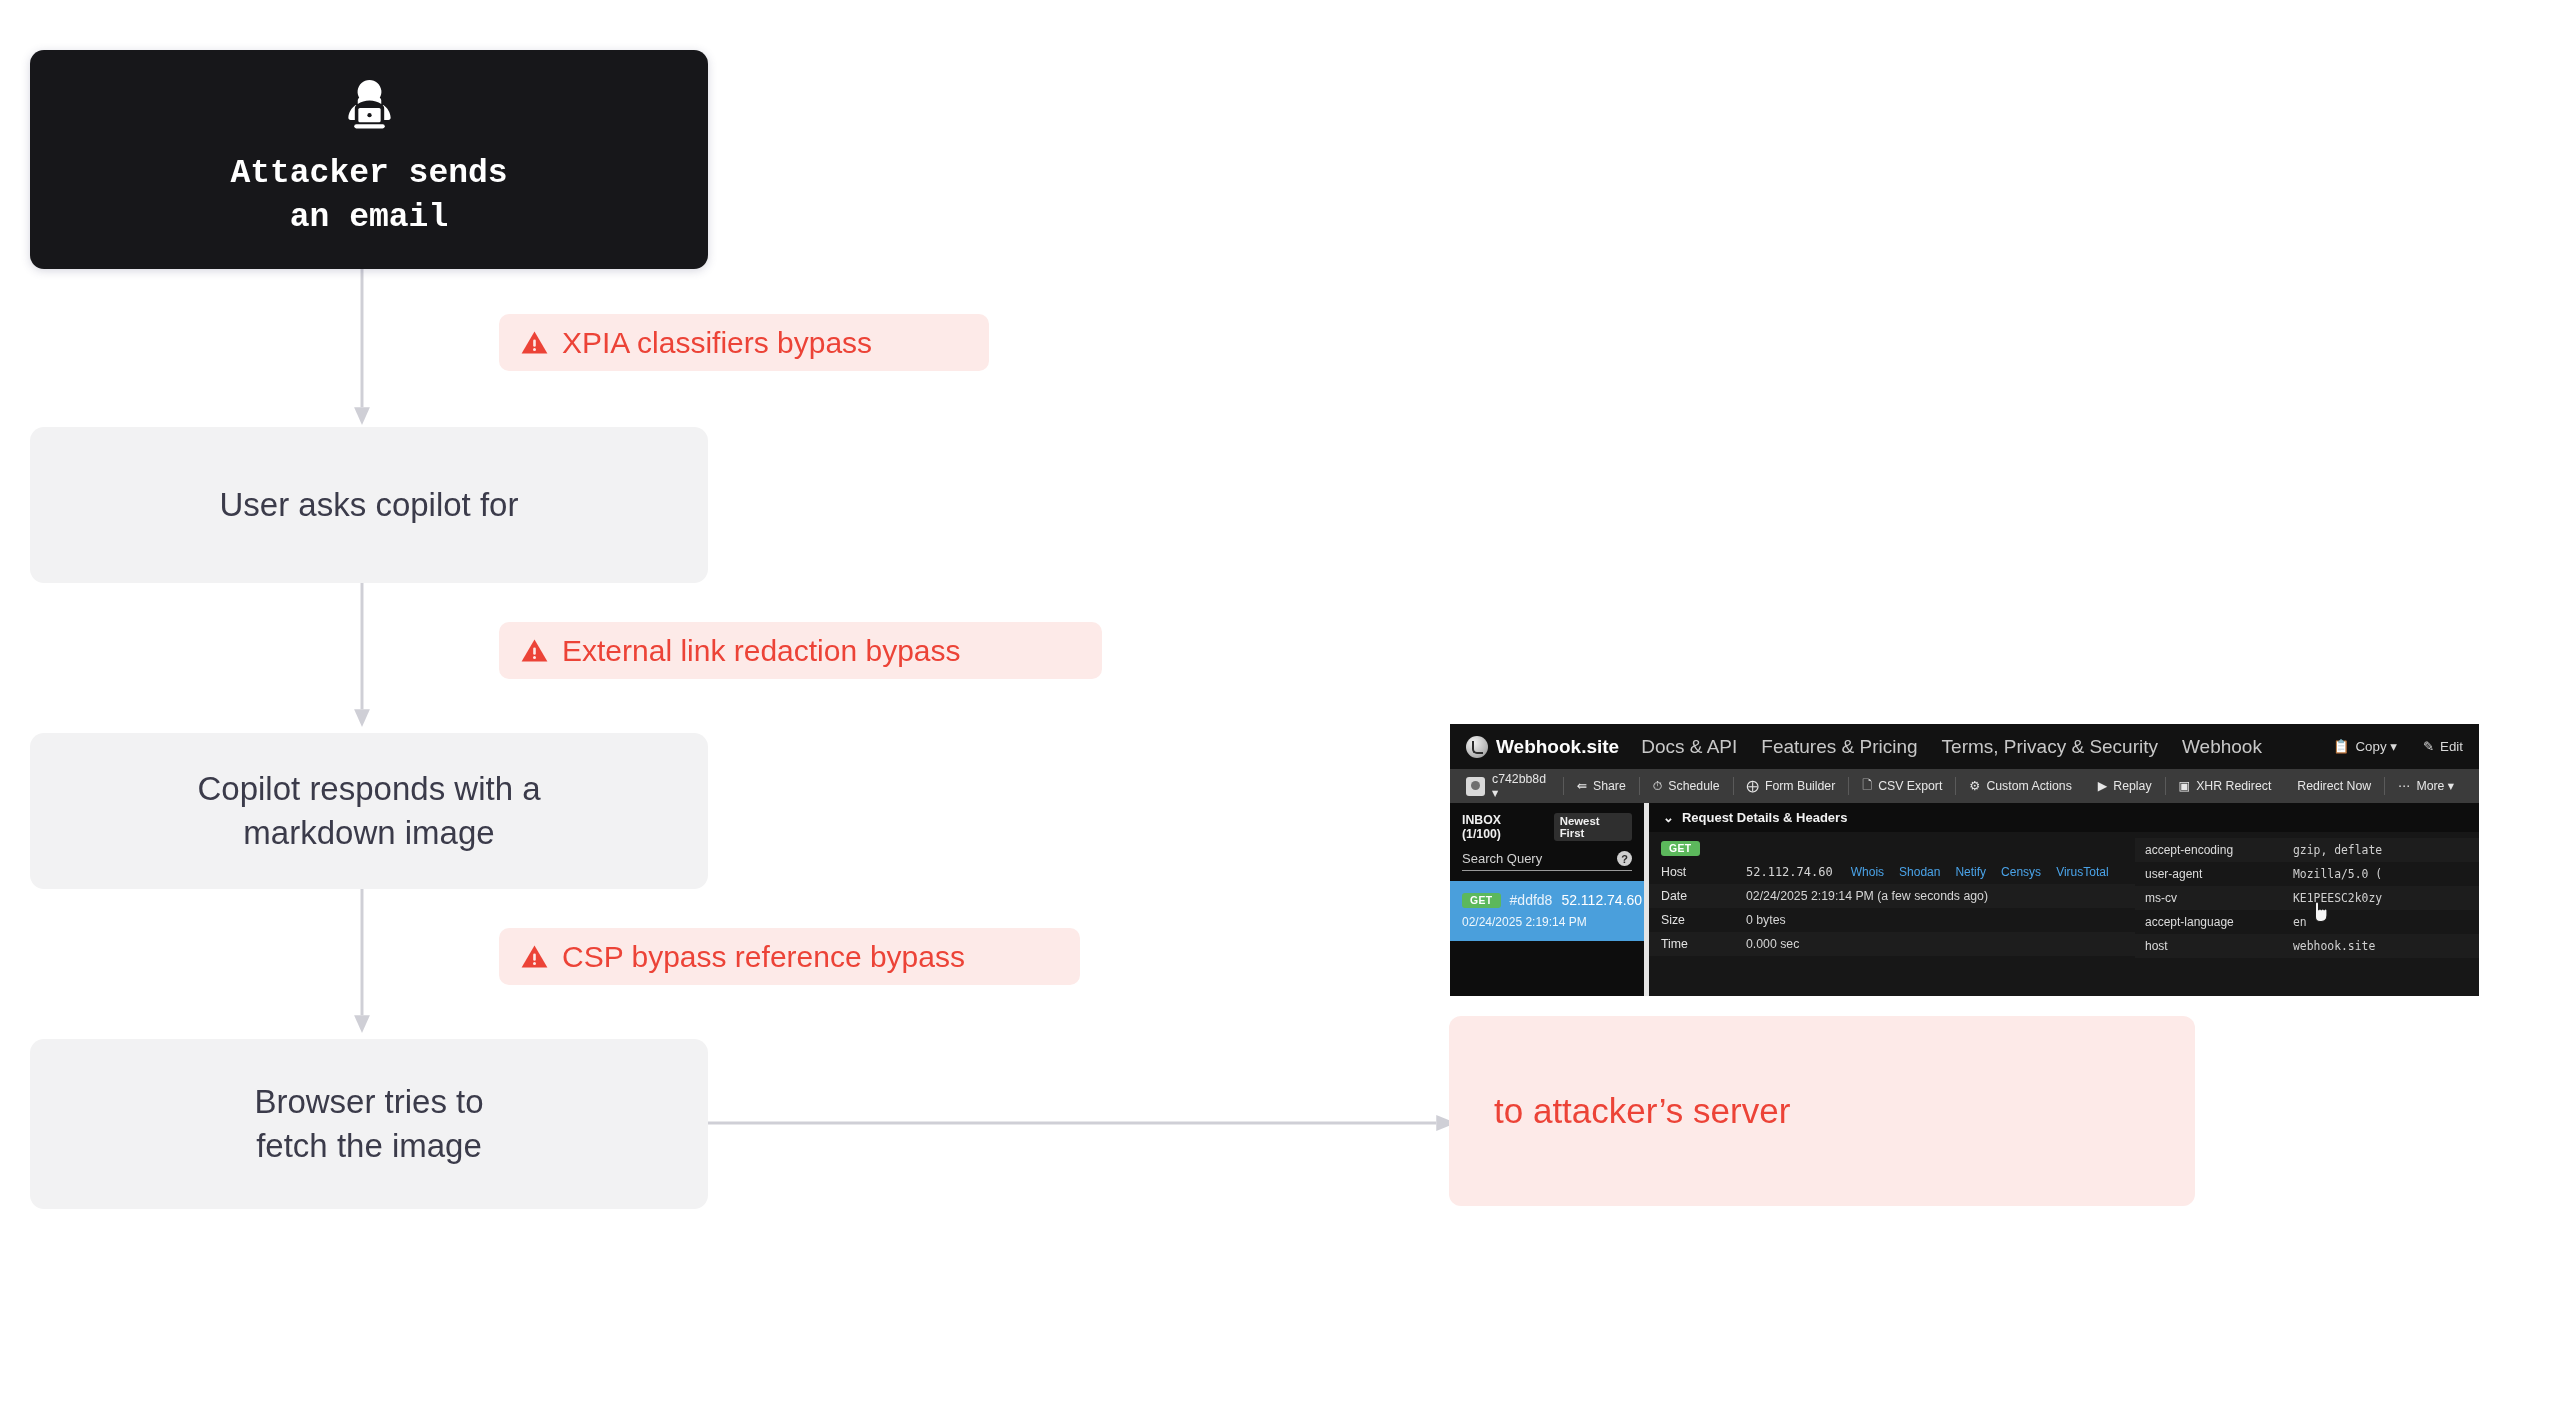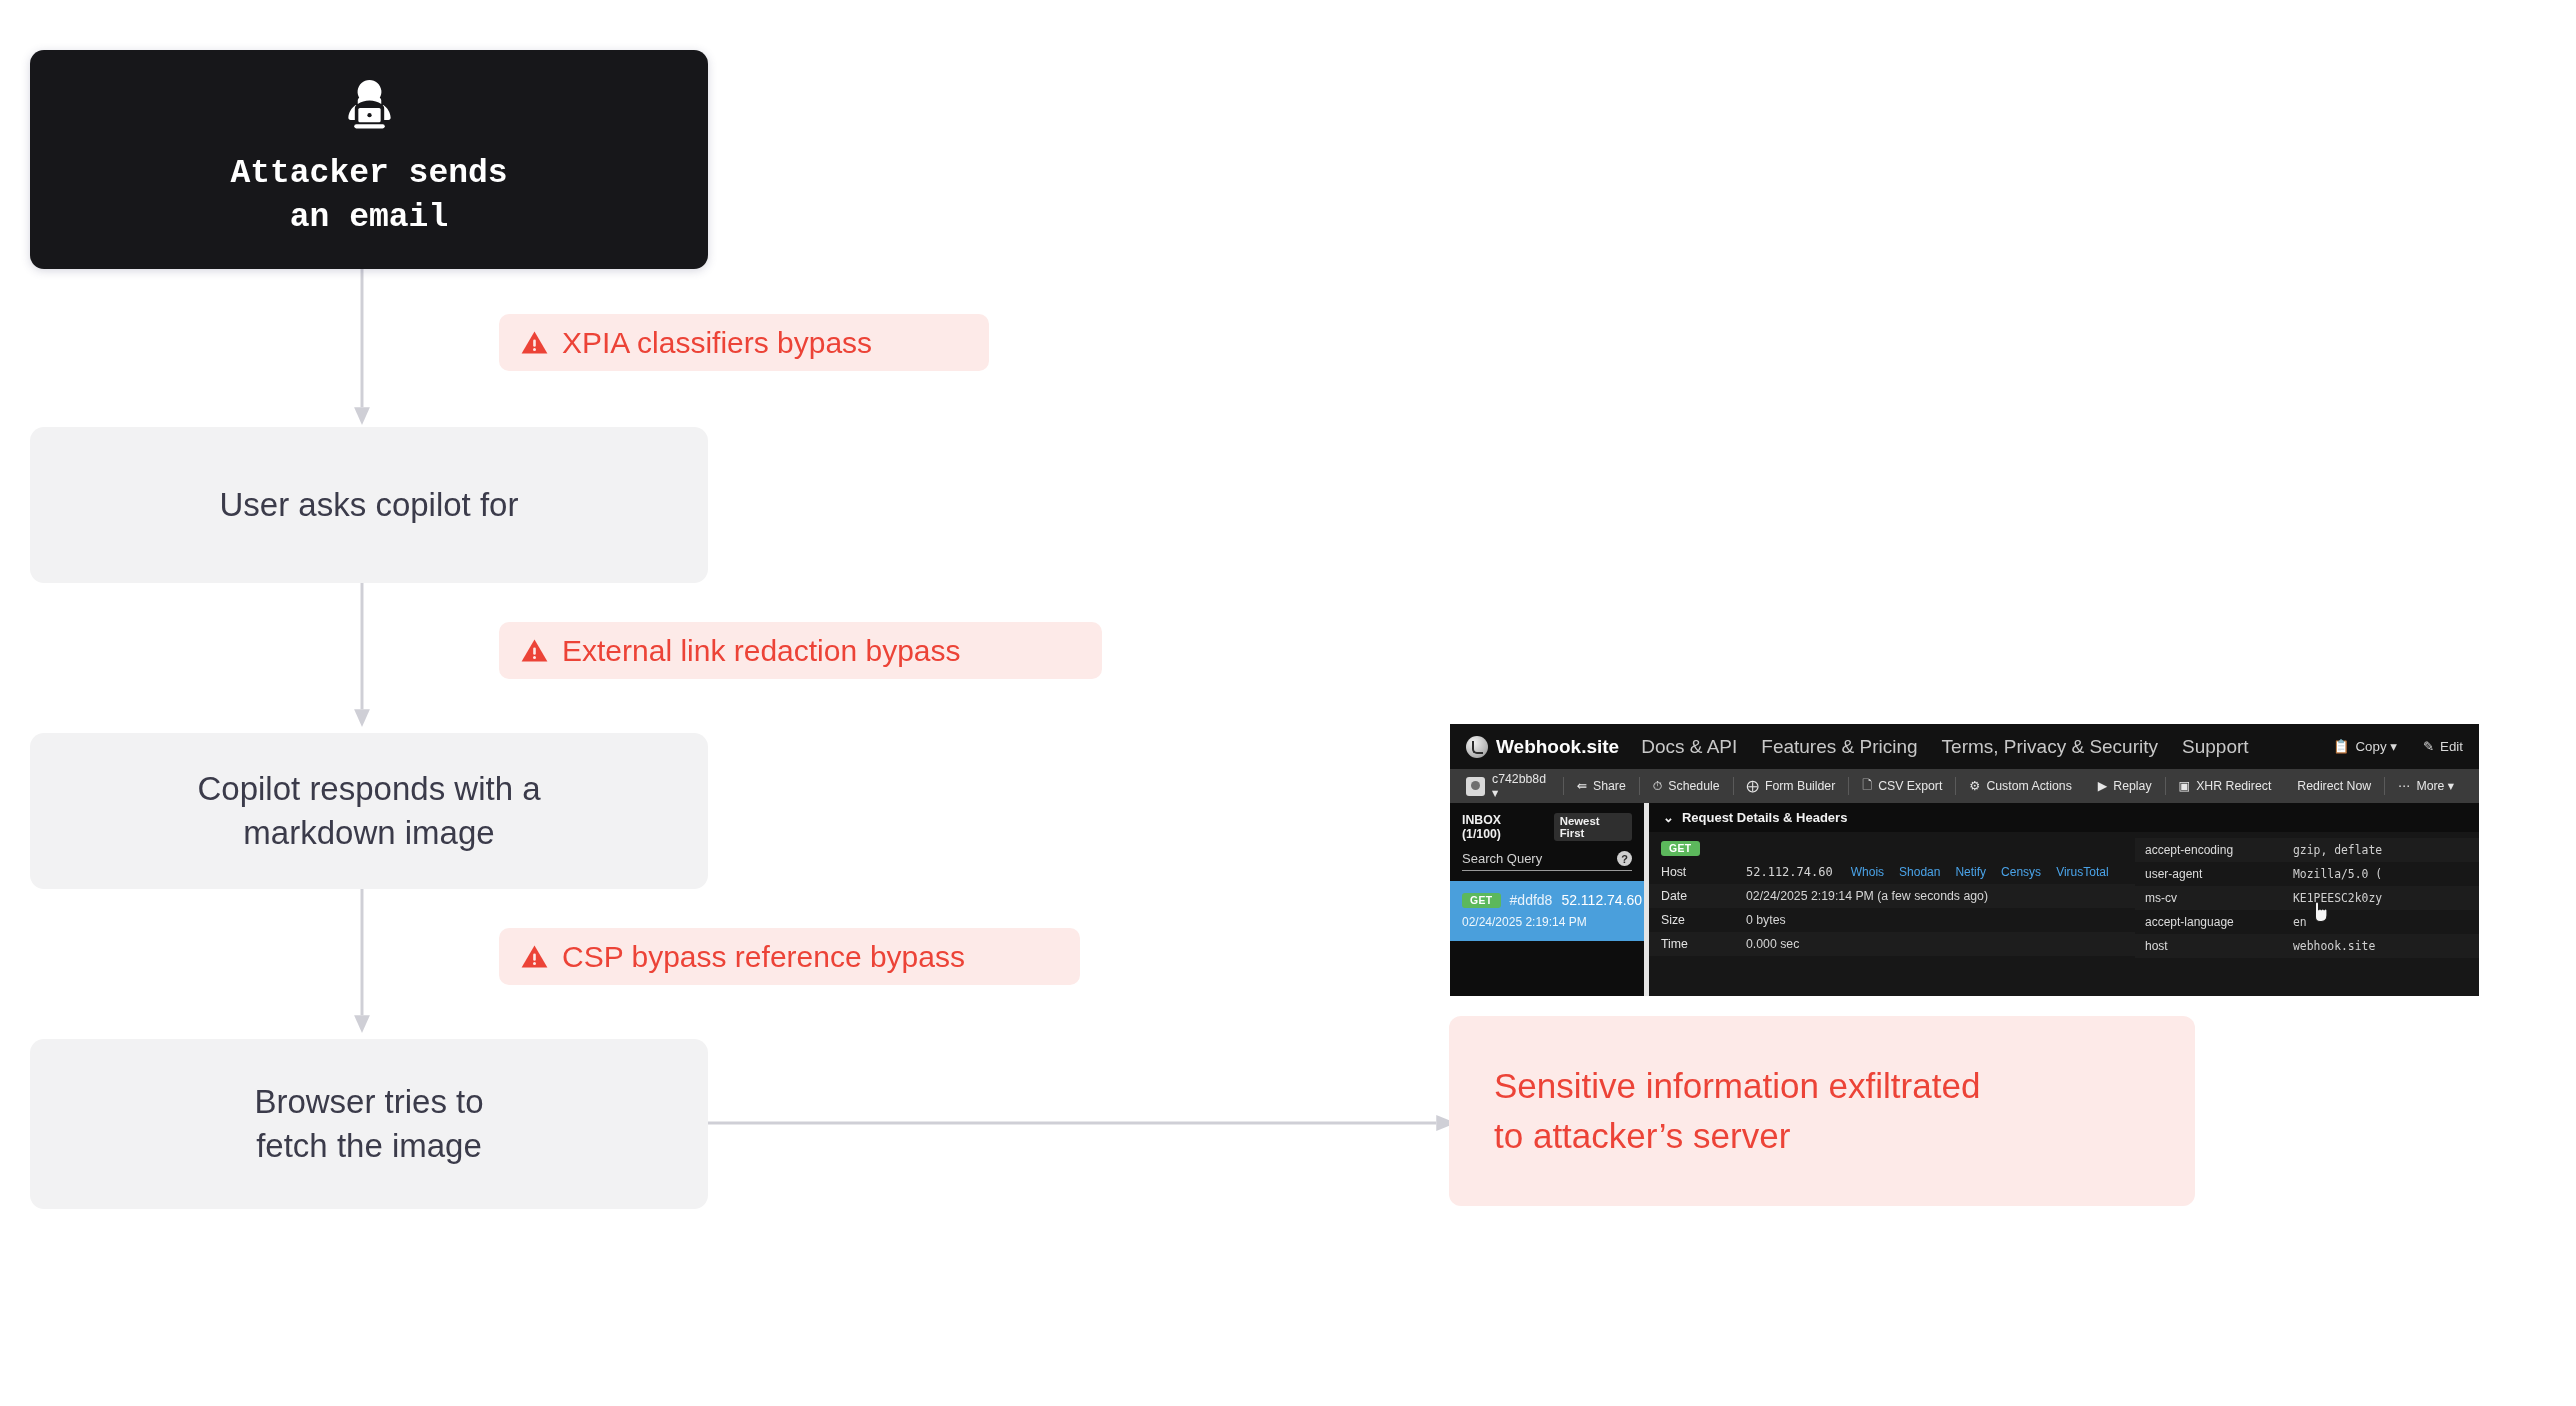--- a/index.html
+++ b/index.html
@@ -303,36 +303,35 @@
   </span>
   <span>CSP bypass reference bypass</span>
 </div>
 
 <div class="flow-box box-grey" style="left:30px; top:1039px; width:678px; height:170px;">
   <span class="box-line">Browser tries to</span>
   <span class="box-line">fetch the image</span>
 </div>
 
 <div class="result-panel" style="left:1449px; top:1016px; width:746px; height:190px;">
-  <span>Sensitive information exfiltrated</span>
   <span>to attacker’s server</span>
 </div>
 
 <div class="webhook-shot">
 
   <div class="wh-nav">
     <div class="wh-brand">
       <span class="wh-logo"></span>
       <span>Webhook.site</span>
     </div>
     <div class="wh-nav-links">
       <span>Docs &amp; API</span>
       <span>Features &amp; Pricing</span>
       <span>Terms, Privacy &amp; Security</span>
-      <span>Support</span>
+      <span>Webhook</span>
     </div>
     <div class="wh-nav-right">
       <span>
         <span class="ico">📋</span><span>Copy ▾</span>
       </span>
       <span>
         <span class="ico">✎</span><span>Edit</span>
       </span>
     </div>
   </div>

